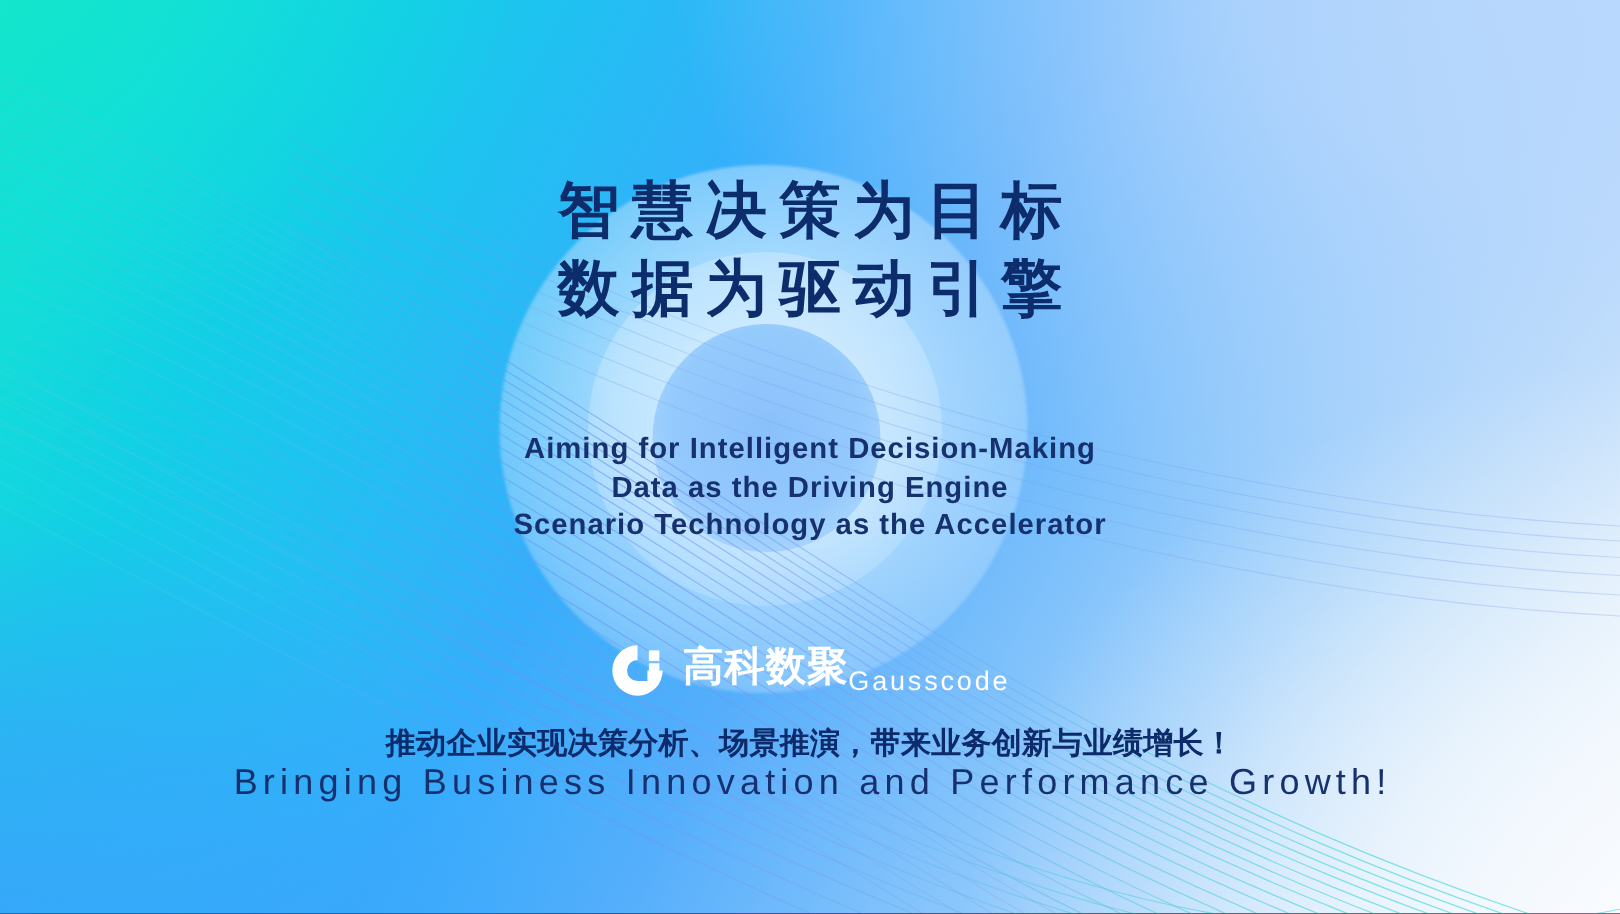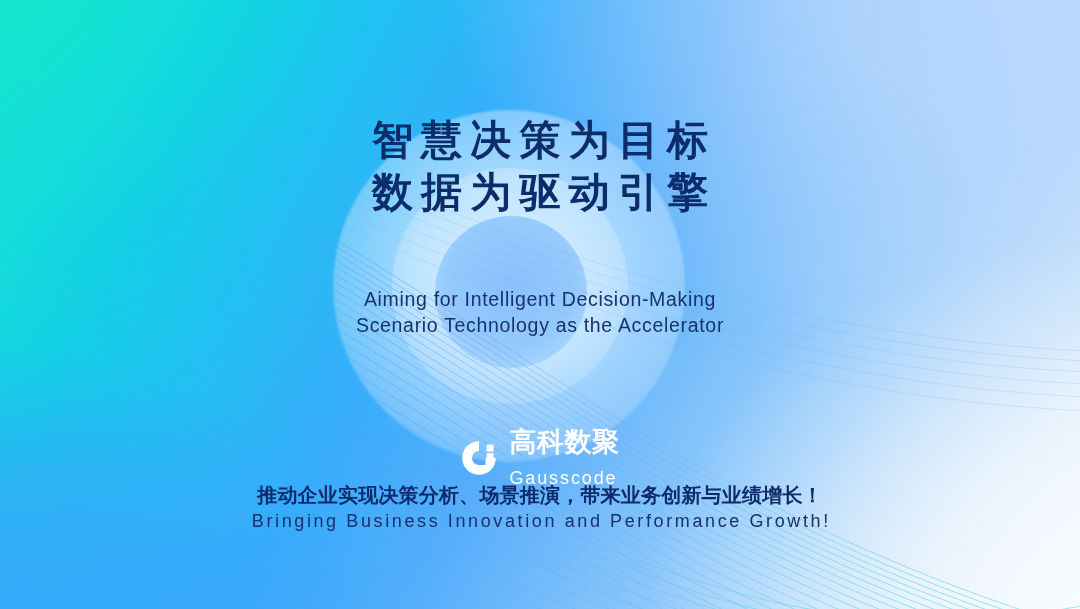--- a/index.html
+++ b/index.html
@@ -103,36 +103,36 @@
     font-family:"DejaVu Sans","Liberation Sans",sans-serif;
   }
 
   .subtitle{
     position:absolute;left:0;right:0;top:287px;
     text-align:center;
   }
   .subtitle .sl{
     display:block;
     color:#17316E;
-    font-weight:400;
+    font-weight:700;
     font-size:19.5px;
     line-height:25.5px;
     letter-spacing:.035em;
   }
 
   
   .logo{
     position:absolute;left:0;right:0;top:428px;
     display:flex;align-items:center;justify-content:center;gap:11px;
   }
   .logo-mark{
     position:relative;width:38px;height:38px;flex:0 0 38px;
   }
   .logo-mark svg{display:block;width:38px;height:38px;}
-  .logo-words{display:flex;flex-direction:column;line-height:1;}
+  .logo-words{display:flex;flex-direction:row;line-height:1;}
   .logo-cn{
     color:#FFFFFF;font-weight:700;font-size:27px;letter-spacing:.02em;
     font-family:"DejaVu Sans","Liberation Sans",sans-serif;
   }
   .logo-en{
     color:#FFFFFF;font-weight:400;font-size:18px;letter-spacing:.105em;
     margin-top:14px;
   }
 
   
@@ -144,21 +144,21 @@
     font-size:20px;line-height:27px;letter-spacing:.01em;
     font-family:"DejaVu Sans","Liberation Sans",sans-serif;
   }
   .footer-en1{
     display:block;color:#17316E;font-weight:400;
     font-size:18px;line-height:25px;letter-spacing:.005em;
     margin-top:5px;
   }
   .footer-en2{
     display:block;color:#17316E;font-weight:400;
-    font-size:18px;line-height:25px;letter-spacing:.145em;
+    font-size:24px;line-height:25px;letter-spacing:.145em;
     text-indent:.145em;
   }
 </style>
 </head>
 <body>
 
 <div id="poster">
 
   <div class="bg bg-base"></div>
   <div class="bg bg-tl"></div>
@@ -240,20 +240,21 @@
 
   <div class="content">
 
     <div class="headline">
       <span class="hl">智慧决策为目标</span>
       <span class="hl">数据为驱动引擎</span>
     </div>
 
     <div class="subtitle">
       <span class="sl">Aiming for Intelligent Decision-Making</span>
+      <span class="sl">Data as the Driving Engine</span>
       <span class="sl">Scenario Technology as the Accelerator</span>
     </div>
 
     <div class="logo">
       <span class="logo-mark">
         <svg viewBox="0 0 38 38" aria-hidden="true">
 
           <path d="M19 2.2 A16.8 16.8 0 1 0 35.8 19 L35.8 19 L25.6 19 L25.6 26.0 L19 26.0 A7 7 0 1 1 19 12 L19 12 Z" fill="#FFFFFF"></path>
 
           <rect x="24.3" y="2.0" width="12.0" height="10.6" fill="none"></rect>

